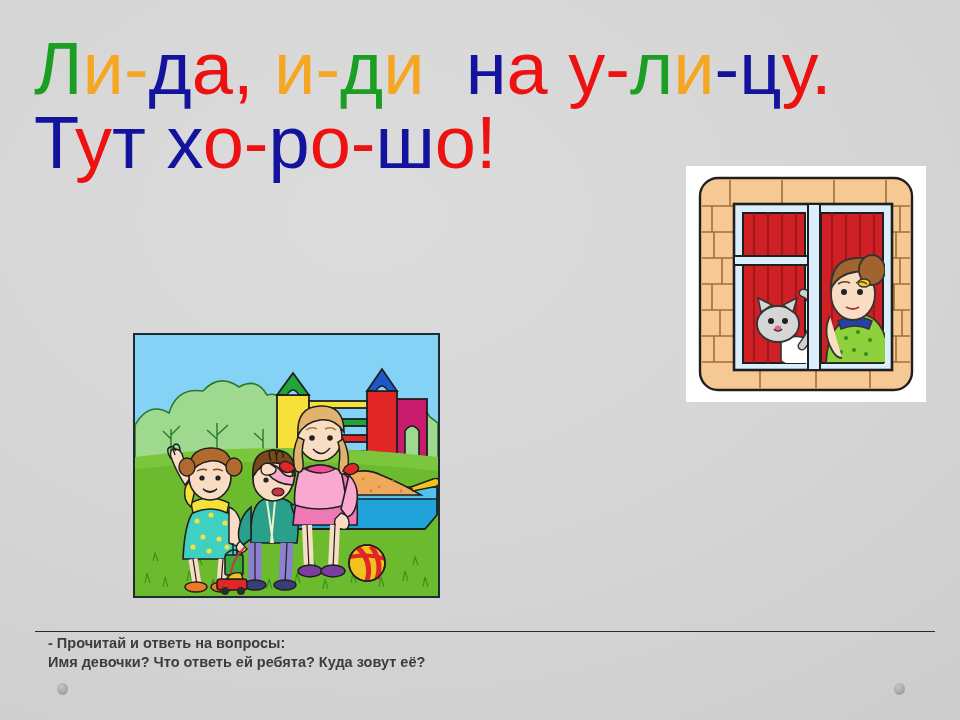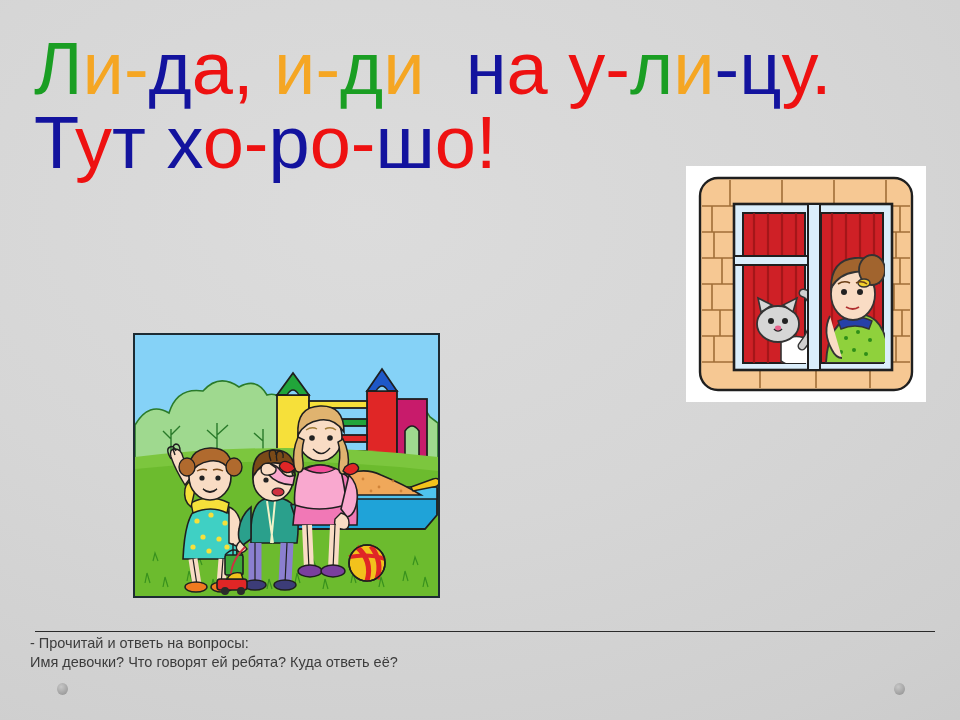--- a/index.html
+++ b/index.html
@@ -65,27 +65,28 @@
   #footer-rule {
     position: absolute;
     left: 35px;
     top: 631px;
     width: 900px;
     height: 1px;
     background: #2a2a2a;
   }
   #footer-text {
     position: absolute;
-    left: 30px;
+    left: 48px;
     top: 634px;
     width: 880px;
     color: #3c3c3c;
     font-size: 14.5px;
     line-height: 19px;
     font-family: "Liberation Sans", sans-serif;
+    font-weight: bold;
   }
   .dot {
     position: absolute;
     width: 11px;
     height: 12px;
     border-radius: 50%;
     background: radial-gradient(circle at 38% 32%, #c7c7c7, #9f9f9f 70%, #8f8f8f 100%);
   }
   #dot-left  { left: 57px;  top: 683px; }
   #dot-right { left: 894px; top: 683px; }
@@ -361,19 +362,19 @@
       <circle cx="232" cy="228" r="18" fill="#f2c21c" stroke="#1f1f1f" stroke-width="1.6"></circle>
       <path d="M222 212 q16 14 10 34 M236 211 q12 16 6 33" stroke="#e02626" stroke-width="5" fill="none"></path>
       <path d="M214 222 q20 -4 36 2" stroke="#e02626" stroke-width="4" fill="none"></path>
       <circle cx="232" cy="228" r="18" fill="none" stroke="#1f1f1f" stroke-width="1.6"></circle>
     </svg>
   </div>
 
   <div id="footer-rule"></div>
   <div id="footer-text">
     <div>- Прочитай и ответь на вопросы:</div>
-    <div>Имя девочки? Что говорят ей ребята? Куда  ответь её?</div>
+    <div>Имя девочки? Что ответь ей ребята? Куда  зовут её?</div>
   </div>
 
   <div class="dot" id="dot-left"></div>
   <div class="dot" id="dot-right"></div>
 
 </div>
 
 </body></html>

